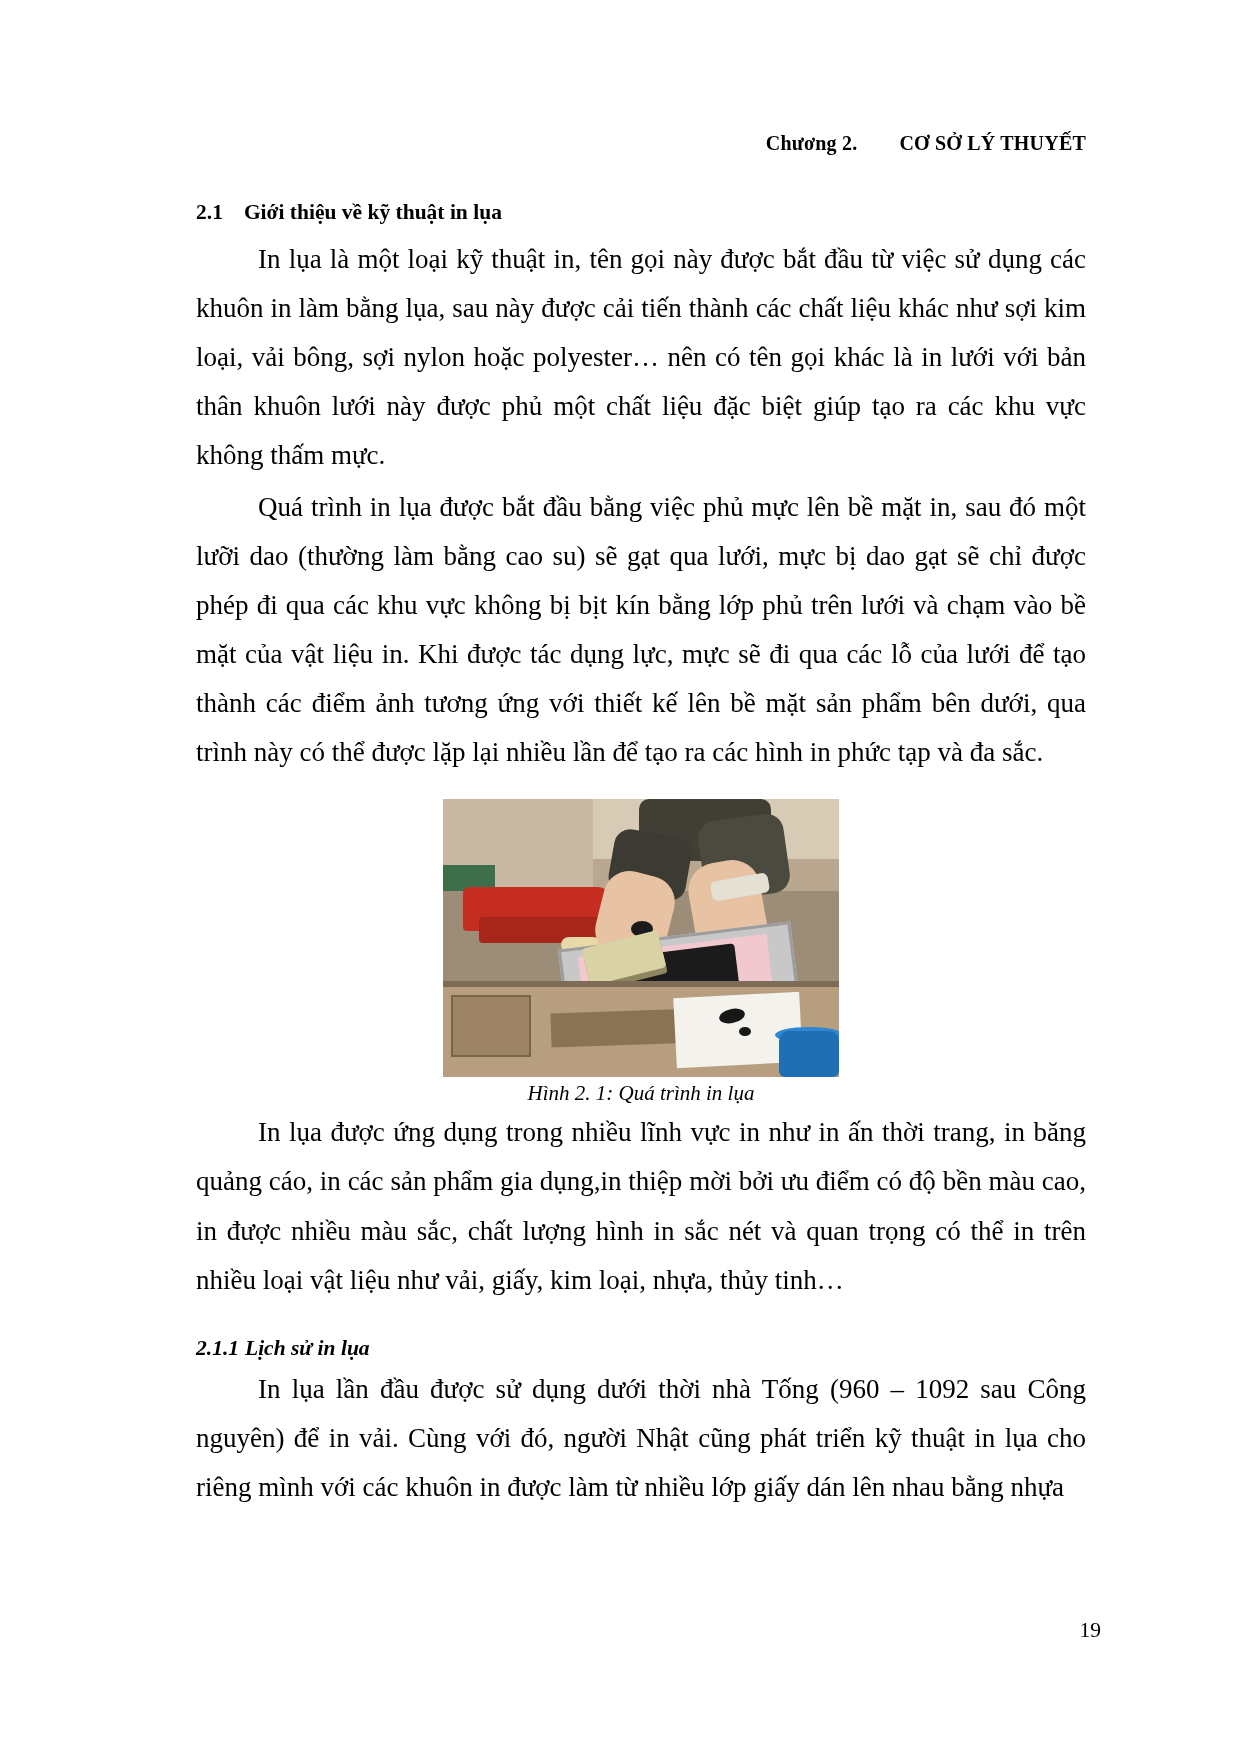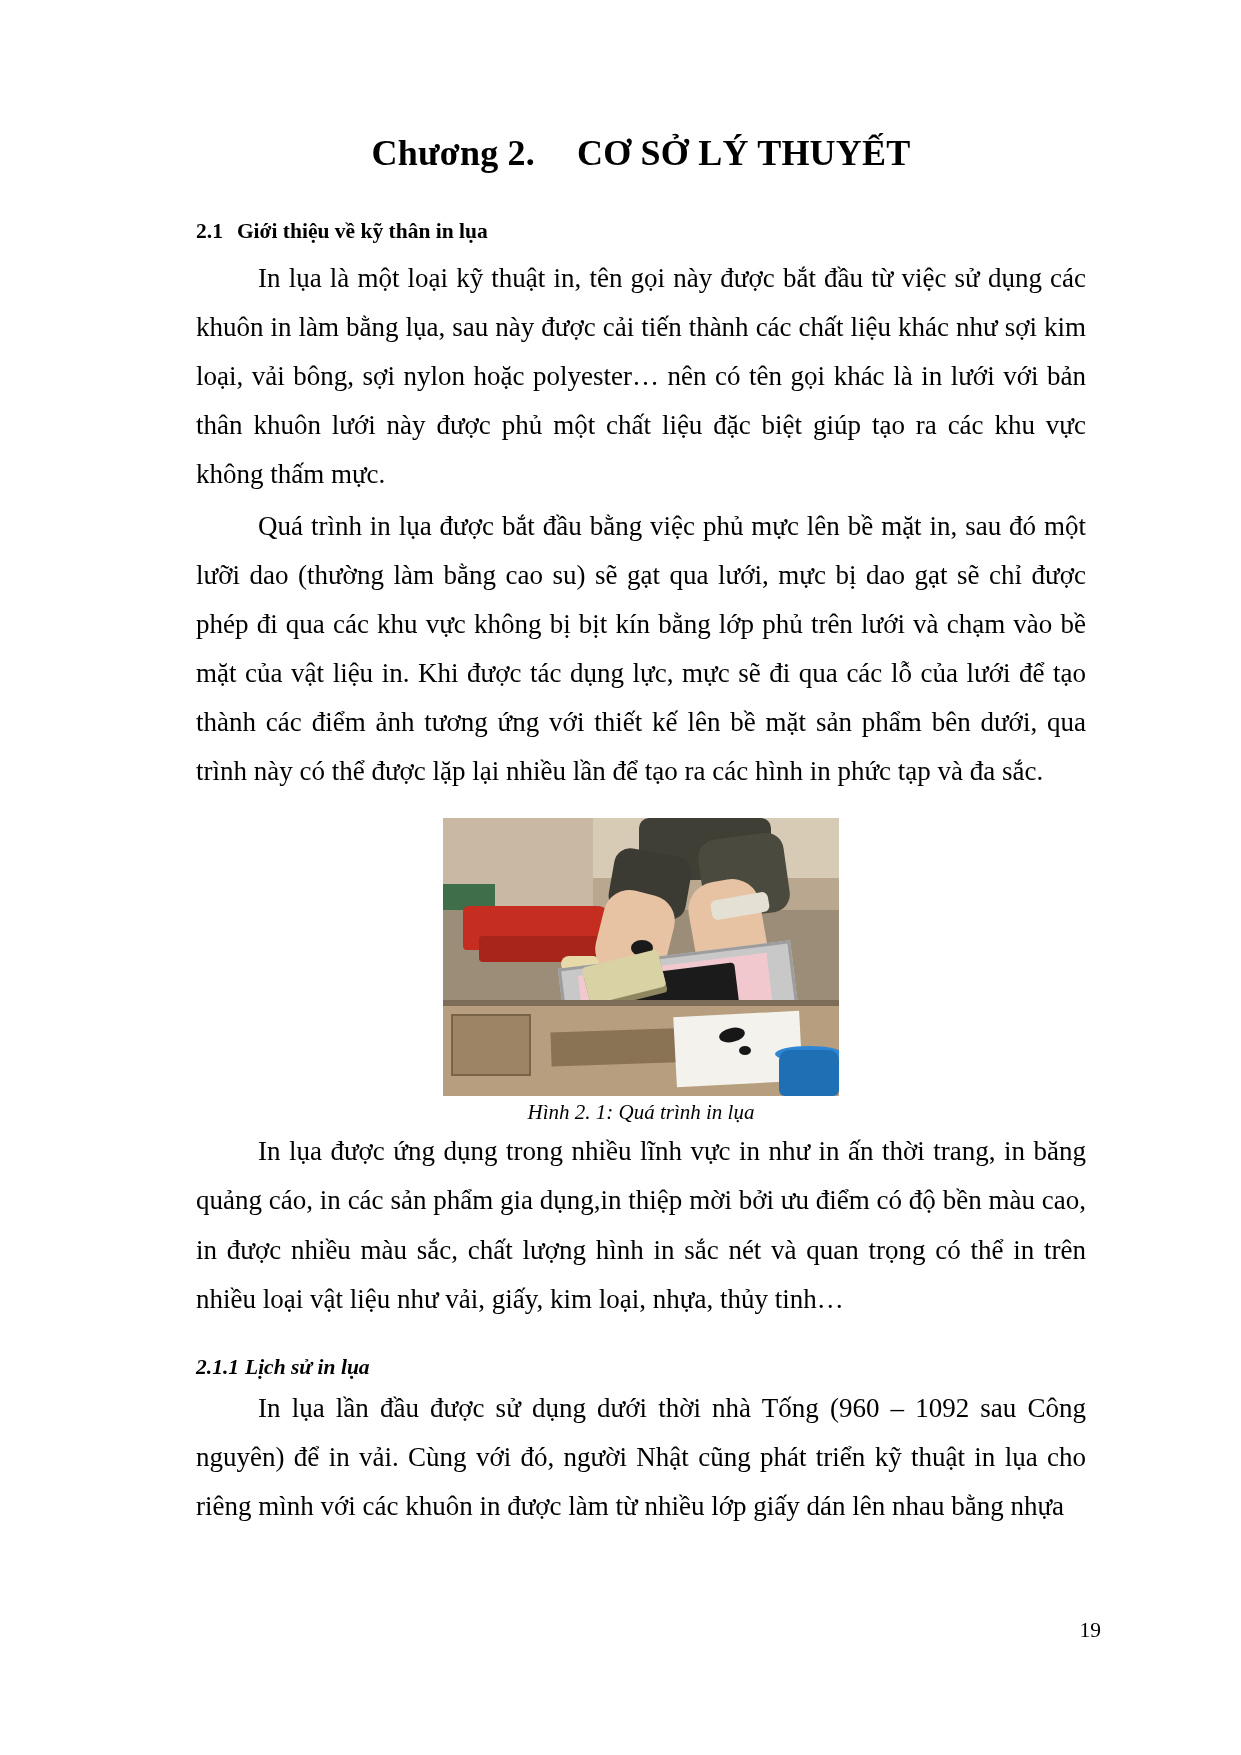--- a/index.html
+++ b/index.html
@@ -22,39 +22,39 @@
     height: 1755px;
     background: #fff;
   }
   .content {
     position: absolute;
     left: 196px;
     top: 128px;
     width: 890px;
   }
   .chapter-title {
-    text-align: center;
-    font-size: 36px;
+    text-align: right;
+    font-size: 20px;
     font-weight: bold;
     letter-spacing: 0.2px;
     margin: 0 0 0 0;
     padding-top: 4px;
   }
   .chapter-title .num {
     margin-right: 42px;
   }
   h2.section {
     font-size: 21.5px;
     font-weight: bold;
     margin: 44px 0 0 0;
     padding: 0;
     line-height: 1.3;
   }
   h2.section .sec-num {
-    margin-right: 14px;
+    margin-right: 21px;
   }
   h3.subsection {
     font-size: 21.5px;
     font-weight: bold;
     font-style: italic;
     margin: 30px 0 0 0;
     padding: 0;
     line-height: 1.3;
   }
   h3.subsection .sec-num {
@@ -157,21 +157,21 @@
 <body>
 
 <div class="page">
   <div class="content">
 
     <h1 class="chapter-title">
       <span class="num">Chương 2.</span><span>CƠ SỞ LÝ THUYẾT</span>
     </h1>
 
     <h2 class="section">
-      <span class="sec-num">2.1</span><span>Giới thiệu về kỹ thân in lụa</span>
+      <span class="sec-num">2.1</span><span>Giới thiệu về kỹ thuật in lụa</span>
     </h2>
 
     <p class="body">In lụa là một loại kỹ thuật in, tên gọi này được bắt đầu từ việc sử dụng các khuôn in làm bằng lụa, sau này được cải tiến thành các chất liệu khác như sợi kim loại, vải bông, sợi nylon hoặc polyester… nên có tên gọi khác là in lưới với bản thân khuôn lưới này được phủ một chất liệu đặc biệt giúp tạo ra các khu vực không thấm mực.</p>
 
     <p class="body tight">Quá trình in lụa được bắt đầu bằng việc phủ mực lên bề mặt in, sau đó một lưỡi dao (thường làm bằng cao su) sẽ gạt qua lưới, mực bị dao gạt sẽ chỉ được phép đi qua các khu vực không bị bịt kín bằng lớp phủ trên lưới và chạm vào bề mặt của vật liệu in. Khi được tác dụng lực, mực sẽ đi qua các lỗ của lưới để tạo thành các điểm ảnh tương ứng với thiết kế lên bề mặt sản phẩm bên dưới, qua trình này có thể được lặp lại nhiều lần để tạo ra các hình in phức tạp và đa sắc.</p>
 
     <div class="figure-wrap">
       <div class="figure-img">
         <div class="ph ph-wall-l"></div>
         <div class="ph ph-wall-r"></div>

